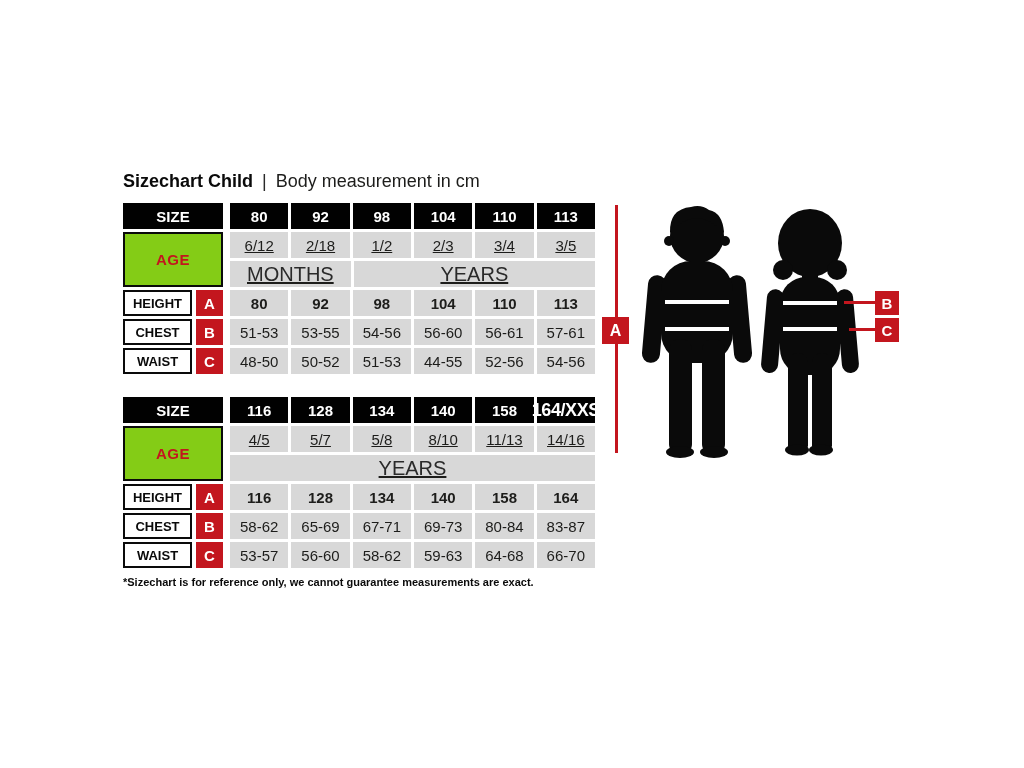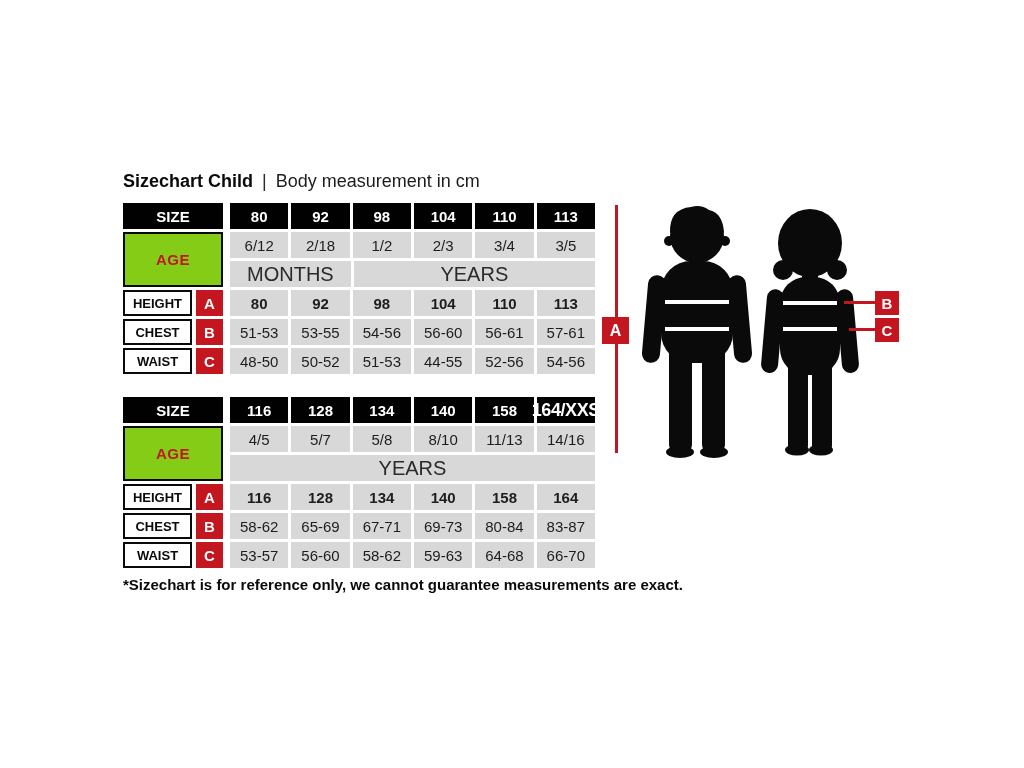--- a/index.html
+++ b/index.html
@@ -23,30 +23,30 @@
   .cell.data{flex:1 1 0;min-width:0;}
   .black{background:var(--header-bg,#010101);color:#fff;font-weight:bold;font-size:15px;}
   .gray{background:var(--cell-bg,#d8d8d8);color:#1d1d1b;font-size:15px;}
   .bold{font-weight:bold;}
   .tight{font-size:18px;letter-spacing:-0.4px;}
   .unit{font-size:20px;color:#2a2a2a;}
   .age-block{height:55px;}
   .age-box{flex:0 0 100px;margin-right:4px;box-sizing:border-box;border:2px solid #0a0a0a;background:#84cc16;
            color:var(--accent,#c3161e);font-weight:bold;font-size:15px;letter-spacing:.5px;
            display:flex;align-items:center;justify-content:center;}
-  .age-cols{flex:1 1 0;display:flex;flex-direction:column;gap:3px;min-width:0;}
+  .age-cols{flex:1 1 0;display:flex;flex-direction:column;gap:3px;min-width:0;text-decoration:underline;}
   .subrow{display:flex;gap:3px;height:26px;}
   .lblwrap{display:flex;gap:4px;}
   .lblbox{flex:1 1 auto;border:2px solid #0a0a0a;background:#fff;font-weight:bold;font-size:13px;
           color:#0a0a0a;display:flex;align-items:center;justify-content:center;box-sizing:border-box;}
   .badge{flex:0 0 27px;background:var(--accent,#c3161e);color:#fff;font-weight:bold;font-size:15px;
          display:flex;align-items:center;justify-content:center;}
 
   
-  .footnote{position:absolute;left:123px;top:576px;font-size:15px;font-weight:bold;color:#0a0a0a;}
+  .footnote{position:absolute;left:123px;top:576px;font-size:11px;font-weight:bold;color:#0a0a0a;}
 
   
   .figure-area{position:absolute;left:600px;top:195px;width:312px;height:278px;}
   .fig-abs{position:absolute;}
   .v-line{left:15px;top:10px;width:3px;height:248px;background:var(--accent,#c3161e);}
   .h-line{height:3px;background:var(--accent,#c3161e);}
   #chest-pointer{left:244px;top:106px;width:32px;}
   #waist-pointer{left:249px;top:133px;width:27px;}
   .marker-box{background:var(--accent,#c3161e);color:#fff;font-weight:bold;
               display:flex;align-items:center;justify-content:center;}

